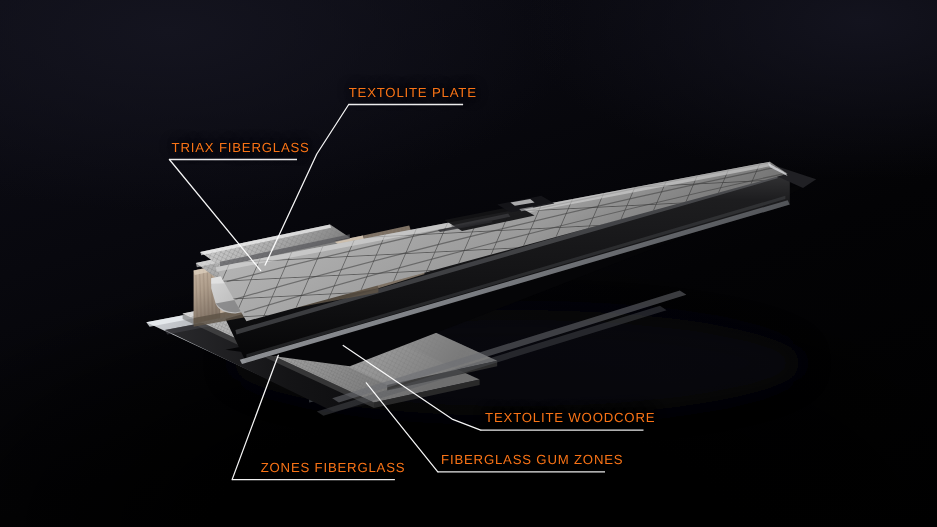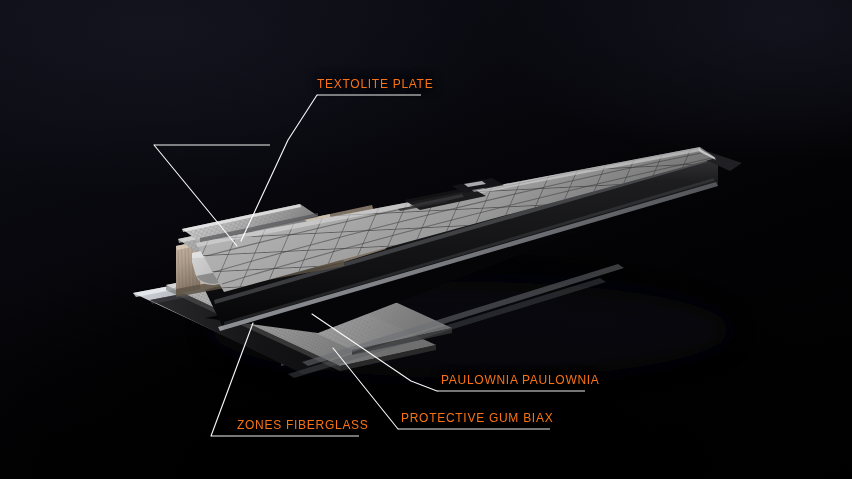--- a/index.html
+++ b/index.html
@@ -255,18 +255,19 @@
         <line x1="317" y1="95" x2="421" y2="95"></line>
         <line x1="154" y1="145" x2="270" y2="145"></line>
         <line x1="437" y1="391" x2="585" y2="391"></line>
         <line x1="398" y1="429" x2="550" y2="429"></line>
         <line x1="211" y1="436" x2="359" y2="436"></line>
       </g>
   </svg>
 
   <div id="overlay">
     <div class="label" style="left: 317px; top: 78px;">TEXTOLITE PLATE</div>
-    <div class="label" style="left: 441px; top: 374px;">PAULOWNIA PAULOWNIA</div>
-    <div class="label" style="left: 401px; top: 412px;">PROTECTIVE GUM BIAX</div>
+    <div class="label" style="left: 156px; top: 128px;">TRIAX FIBERGLASS</div>
+    <div class="label" style="left: 441px; top: 374px;">TEXTOLITE WOODCORE</div>
+    <div class="label" style="left: 401px; top: 412px;">FIBERGLASS GUM ZONES</div>
     <div class="label" style="left: 237px; top: 419px;">ZONES FIBERGLASS</div>
   </div>
 
 </div>
 
 </body></html>

